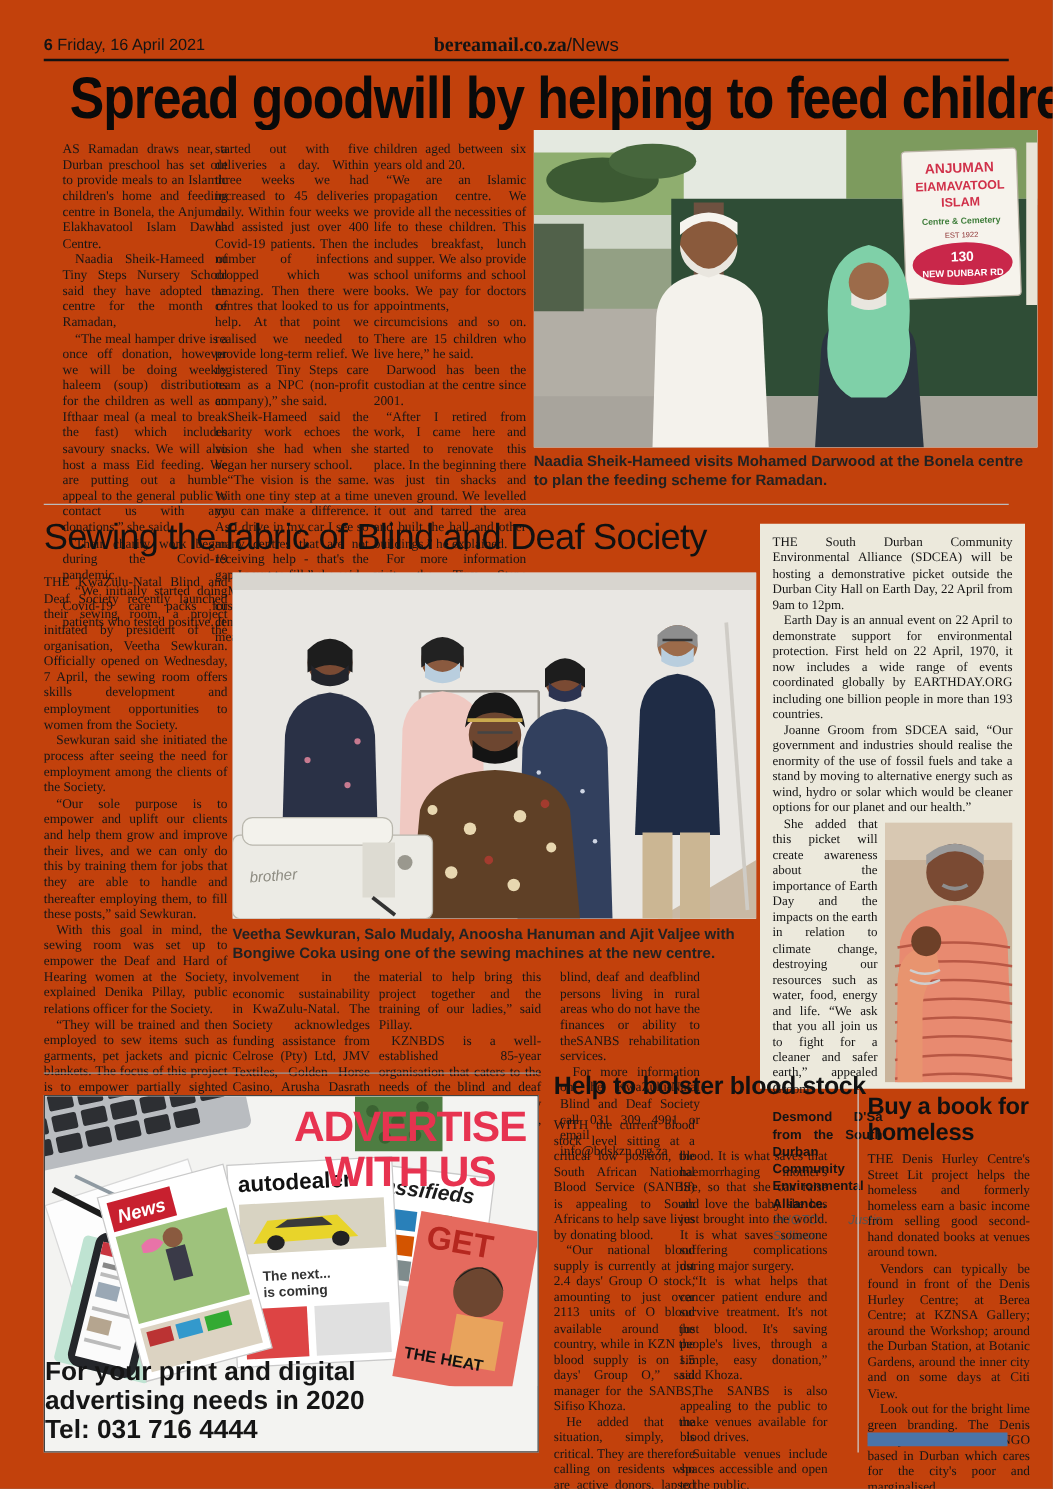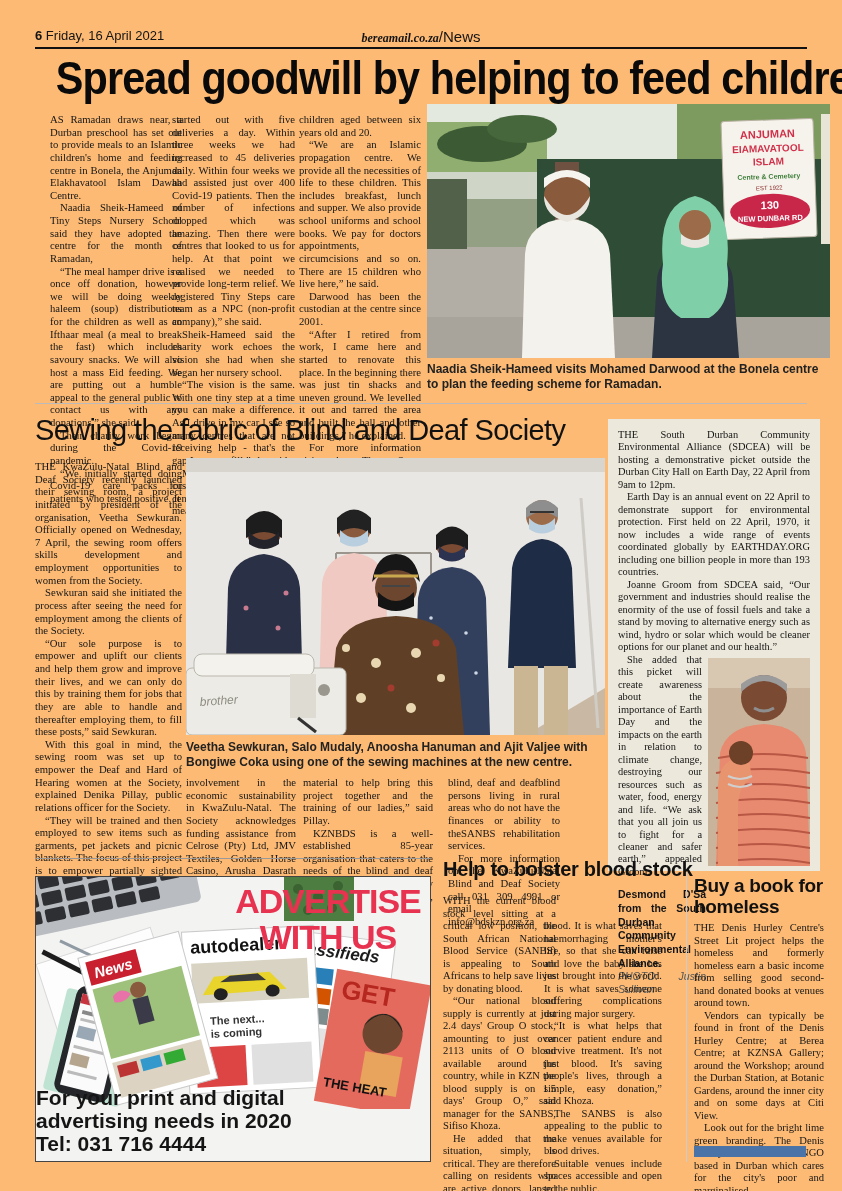--- a/index.html
+++ b/index.html
@@ -1,23 +1,23 @@
 <!DOCTYPE html>
 <html><head>
 <meta charset="utf-8">
 <style>
   * { box-sizing: border-box; margin: 0; padding: 0; }
   body { background: #888; font-family: "Liberation Serif", serif; }
-  .page { position: relative; width: 842px; height: 1191px; background: #fdba74; margin: 0 auto; overflow: hidden; color: #141414; }
+  .page { position: relative; width: 842px; height: 1191px; background: #c2410c; margin: 0 auto; overflow: hidden; color: #141414; }
 
   
   .hdr { position: absolute; top: 28px; left: 35px; width: 772px; font-family: "Liberation Sans", sans-serif; font-size: 13px; }
   .hdr .pageno { font-weight: bold; }
   .hdr .center { position: absolute; left: 0; right: 0; text-align: center; top: 0; font-size: 15px; }
-  .hdr .site { font-weight: bold; font-family: "Liberation Serif", serif; font-size: 12px; font-style: italic; }
+  .hdr .site { font-weight: bold; font-family: "Liberation Serif", serif; font-size: 16px; }
   .hdr-rule { position: absolute; top: 47px; left: 35px; width: 772px; height: 2px; background: #111; }
 
   
   .headline { position: absolute; top: 50px; left: 0; width: 842px; text-align: center; font-family: "Liberation Sans", sans-serif; font-weight: 800; font-size: 47px; letter-spacing: -1px; color: #0a0a0a; }
   .headline span { display: inline-block; transform: scaleX(0.88); transform-origin: center; white-space: nowrap; }
 
   
   .col { position: absolute; text-align: justify; font-size: 10.7px; line-height: 1.18; color: #161616; }
   .para { margin: 0; }
   .para + .para { text-indent: 10px; }

